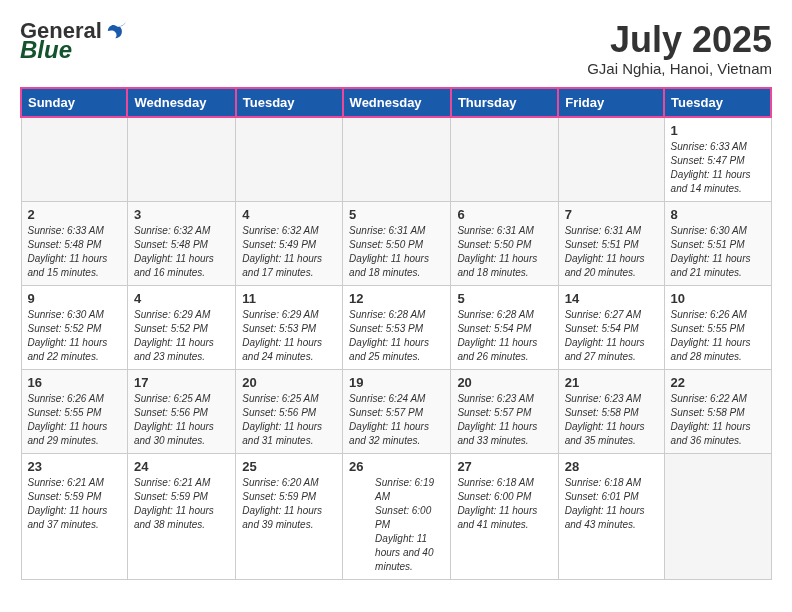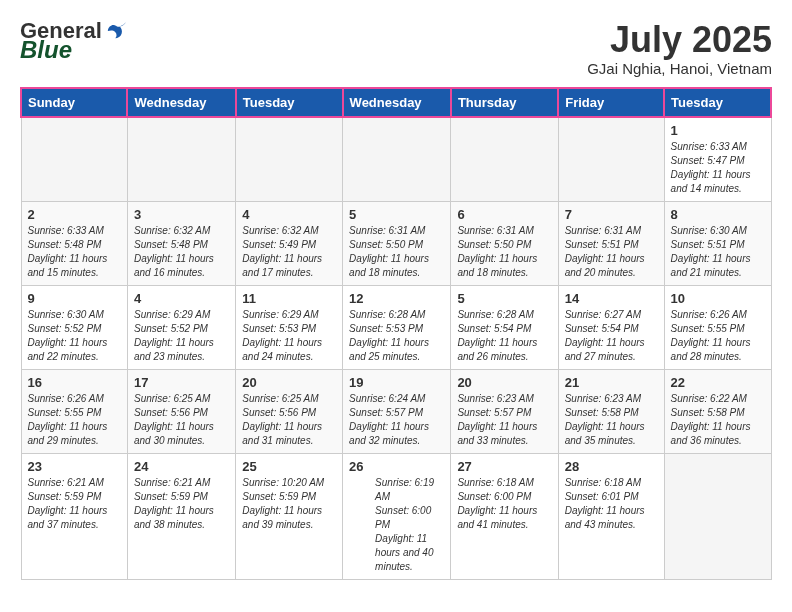--- a/index.html
+++ b/index.html
@@ -270,21 +270,21 @@
 Daylight: 11 hours and 37 minutes.</div>
         </td>
         <td>
           <span class="day-num">24</span>
           <div class="day-info" style="white-space: pre-line;">Sunrise: 6:21 AM
 Sunset: 5:59 PM
 Daylight: 11 hours and 38 minutes.</div>
         </td>
         <td>
           <span class="day-num">25</span>
-          <div class="day-info" style="white-space: pre-line;">Sunrise: 10:20 AM
+          <div class="day-info" style="white-space: pre-line;">Sunrise: 6:20 AM
 Sunset: 5:59 PM
 Daylight: 11 hours and 39 minutes.</div>
         </td>
         <td>
           <span class="day-num">26</span>
           <div class="day-info" style="white-space: pre-line; margin-left: 26px;">Sunrise: 6:19 AM
 Sunset: 6:00 PM
 Daylight: 11 hours and 40 minutes.</div>
         </td>
         <td>

